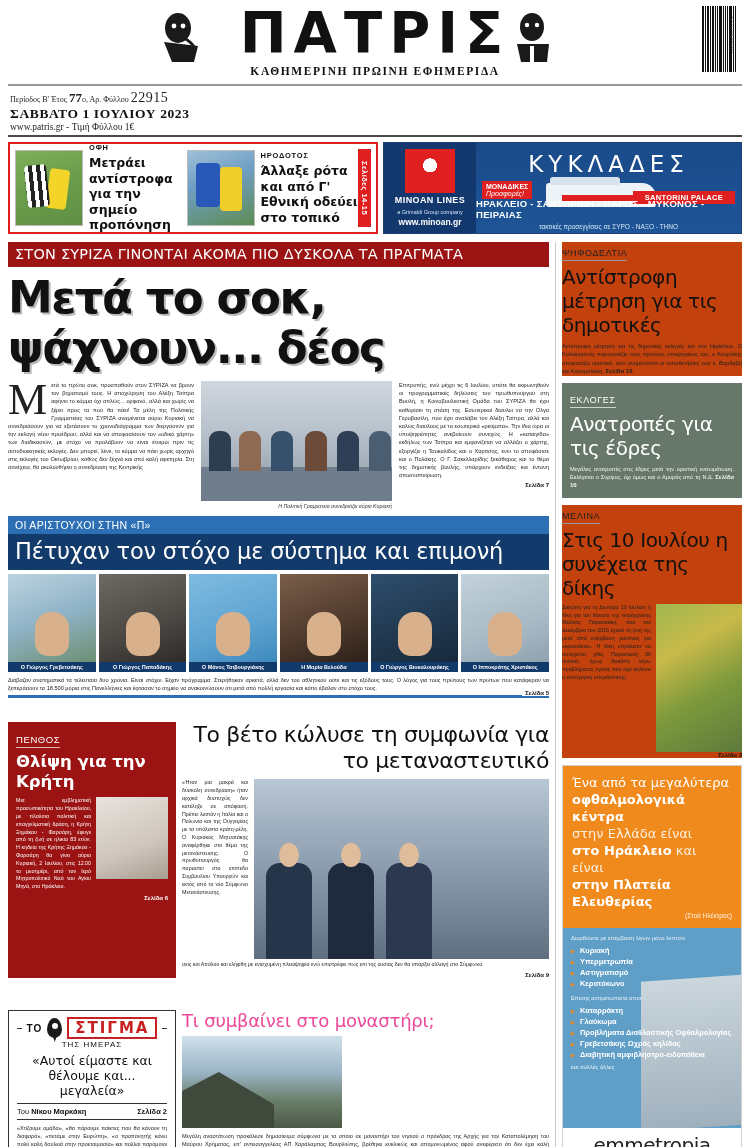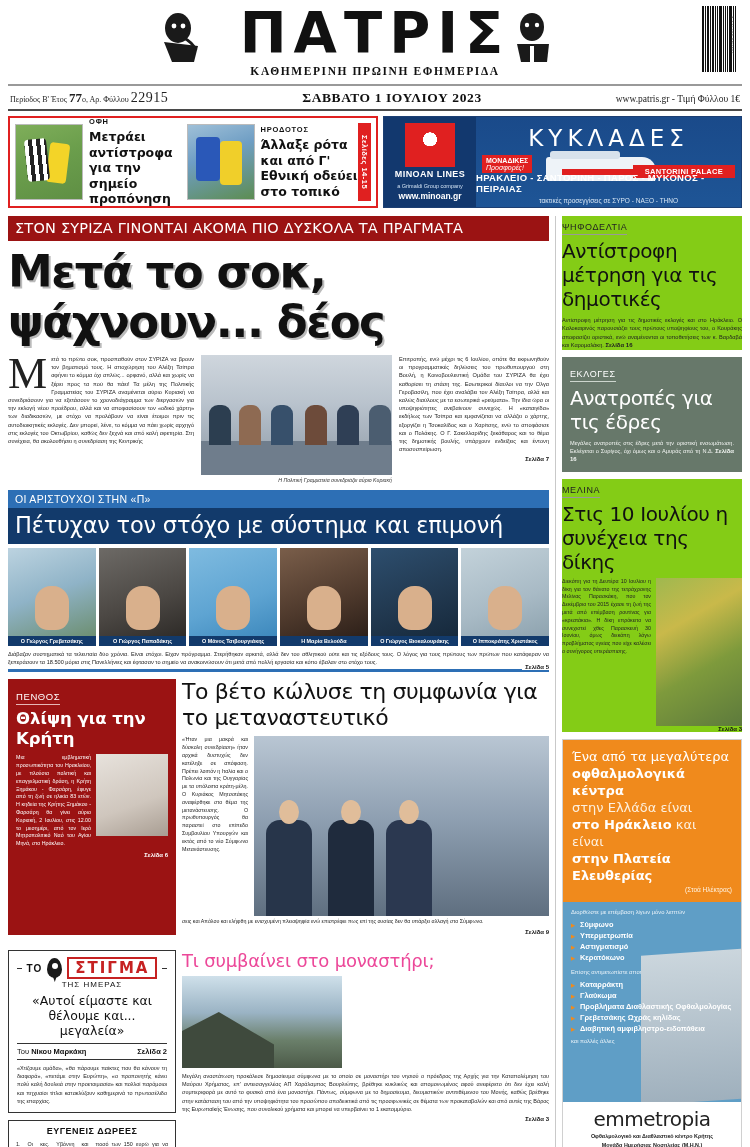--- a/index.html
+++ b/index.html
@@ -30,21 +30,21 @@
   .mast-face.left { left: 148px; }
   .mast-face.right { right: 185px; }
   .barcode { position: absolute; right: 8px; top: 6px; width: 34px; height: 66px; display: flex; gap: 1px; align-items: stretch; }
   .barcode i { display: block; background: #111; }
   .barcode-label { position: absolute; right: 1px; top: 10px; font-size: 4px; writing-mode: vertical-rl; color: #333; letter-spacing: .5px; }
 
   
   .inforule { height: 2px; background: #999; margin: 2px 2px 0; }
   .infobar {
     display: flex; align-items: baseline; justify-content: space-between;
-    padding: 4px 4px 3px; font-family: "Liberation Serif", serif;
+    padding: 4px 4px 3px; font-family: "Liberation Serif", serif; flex-direction: column;
   }
   .info-left { font-size: 8px; color: #222; }
   .info-left .big { font-size: 13px; font-weight: 700; }
   .info-left .num { font-size: 14px; letter-spacing: .5px; }
   .info-date { font-size: 13.5px; font-weight: 700; letter-spacing: .6px; }
   .info-right { font-size: 9.5px; color: #222; }
   .inforule2 { height: 2px; background: #4a4a4a; margin: 0 2px 5px; }
 
   
   .topbanners { display: flex; gap: 5px; height: 92px; margin: 0 2px 8px; }
@@ -124,21 +124,21 @@
     background: linear-gradient(180deg,#cfd6dd 0%,#b9c3cd 40%,#8d99a6 100%);
     position: relative; overflow: hidden;
   }
   .photo-conf .desk { position: absolute; bottom: 0; left: 0; right: 0; height: 34px; background: #6f7d8c; }
   .photo-conf .pers { position: absolute; bottom: 30px; width: 22px; height: 40px; border-radius: 9px 9px 0 0; }
   .photo-cap { font-size: 5.2px; text-align: right; padding-top: 2px; color: #333; font-style: italic; line-height: 7px; }
   .art-col { flex: 0 0 150px; }
 
   
   .sidebox { margin-bottom: 7px; }
-  .sidebox.plain { background: #84cc16; }
+  .sidebox.plain { background: #c2410c; }
   .sidebox.green { background: #67786a; color: #fff; padding: 6px 8px 8px; }
   .side-kicker {
     font-size: 9px; letter-spacing: .6px; padding-bottom: 2px;
     border-bottom: 1px solid #999; display: inline-block; margin-bottom: 4px; color: #222;
   }
   .sidebox.green .side-kicker { color: #fff; border-bottom-color: #cdd6ce; }
   .side-head {
     font-size: 20px; line-height: 24px; font-weight: 400; color: #111;
     font-family: "DejaVu Sans", sans-serif; letter-spacing: -.4px;
   }
@@ -182,32 +182,32 @@
   .s4 { background: linear-gradient(160deg,#7a5e4a 0%,#4e392c 60%,#2d2019 100%); }
   .s5b { background: linear-gradient(160deg,#2d4e6e 0%,#21384f 60%,#16293c 100%); }
   .s6 { background: linear-gradient(160deg,#c3d2da 0%,#a8bac5 60%,#8ea3af 100%); }
   .stu-photo .face { position: absolute; left: 50%; transform: translateX(-50%); bottom: 6px; width: 34px; height: 44px; border-radius: 16px 16px 13px 13px; background: #d9b08c; }
   .stu-name { background: #123a6b; color: #fff; font-size: 5.4px; text-align: center; padding: 2px 1px; font-weight: 700; }
   .stu-body { font-size: 5.6px; line-height: 8.2px; text-align: justify; margin-top: 4px; color: #222; }
   .stu-rule { height: 3px; background: #2d6fb5; margin-top: 3px; position: relative; }
   .stu-pg { position: absolute; right: 0; top: -5px; background: #fff; font-size: 6px; font-weight: 700; padding-left: 3px; }
 
   
-  .lower { display: flex; gap: 6px; margin-top: 7px; }
+  .lower { display: flex; gap: 6px; margin-top: 24px; }
   .mourn { flex: 0 0 168px; background: #9b1313; color: #fff; padding: 7px 8px 8px; }
   .mourn .k { font-size: 9.5px; letter-spacing: .6px; border-bottom: 1px solid #e6b6b6; display: inline-block; padding-bottom: 2px; margin-bottom: 4px; }
   .mourn .h { font-size: 16.5px; line-height: 20px; font-family: "DejaVu Sans", sans-serif; font-weight: 700; }
   .mourn-split { display: flex; gap: 5px; margin-top: 5px; }
   .mourn-split .t { flex: 1; font-size: 5.3px; line-height: 7.8px; text-align: justify; color: #fff; }
   .mourn-split .p { flex: 0 0 72px; height: 82px; background: linear-gradient(160deg,#e7e2dc 0%,#cfc6bd 60%,#a89d92 100%); }
   .mourn .pg { text-align: right; font-size: 6px; font-weight: 700; margin-top: 4px; }
   .veto { flex: 1; }
   .veto-h {
     font-size: 22px; line-height: 26px; font-family: "DejaVu Sans", sans-serif;
-    letter-spacing: -.4px; color: #111;
+    letter-spacing: -.4px; color: #111; text-align: right;
   }
   .veto-body { display: flex; gap: 6px; margin-top: 5px; }
   .veto-body .t { flex: 0 0 66px; font-size: 5.3px; line-height: 7.8px; text-align: justify; color: #222; }
   .veto-pic { flex: 1; height: 180px; background: linear-gradient(180deg,#b9c6d3 0%,#8fa0b2 45%,#5f6f80 100%); position: relative; overflow: hidden; }
   .veto-pic .suit { position: absolute; bottom: 0; width: 46px; height: 96px; background: #27354a; border-radius: 14px 14px 0 0; }
   .veto-pic .head { position: absolute; width: 20px; height: 24px; border-radius: 50%; background: #e0bd9a; }
   .veto-pg { text-align: right; font-size: 6px; font-weight: 700; margin-top: 3px; }
   .veto-note { font-size: 5.3px; line-height: 7.6px; text-align: justify; color: #222; margin-top: 2px; }
 
   
@@ -523,21 +523,21 @@
           <div class="l"><b>οφθαλμολογικά κέντρα</b></div>
           <div class="l"><span>στην Ελλάδα είναι</span></div>
           <div class="l"><b>στο Ηράκλειο</b> <span>και είναι</span></div>
           <div class="l"><b>στην Πλατεία Ελευθερίας</b></div>
           <div class="sm">(Στοά Ηλέκτρας)</div>
         </div>
         <div class="ad-blue">
           <div class="ad-bldg"></div>
           <div class="intro">Διορθώστε με επέμβαση λίγων μόνο λεπτών</div>
           <ul>
-            <li>Σύμφωνο</li>
+            <li>Κυριακή</li>
             <li>Υπερμετρωπία</li>
             <li>Αστιγματισμό</li>
             <li>Κερατόκωνο</li>
           </ul>
           <div class="intro" style="margin-top:5px">Επίσης αντιμετωπίστε αποτελεσματικά</div>
           <ul>
             <li>Καταρράκτη</li>
             <li>Γλαύκωμα</li>
             <li>Προβλήματα Διαθλαστικής Οφθαλμολογίας</li>
             <li>Γρεβετσάκης Ωχράς κηλίδας</li>

